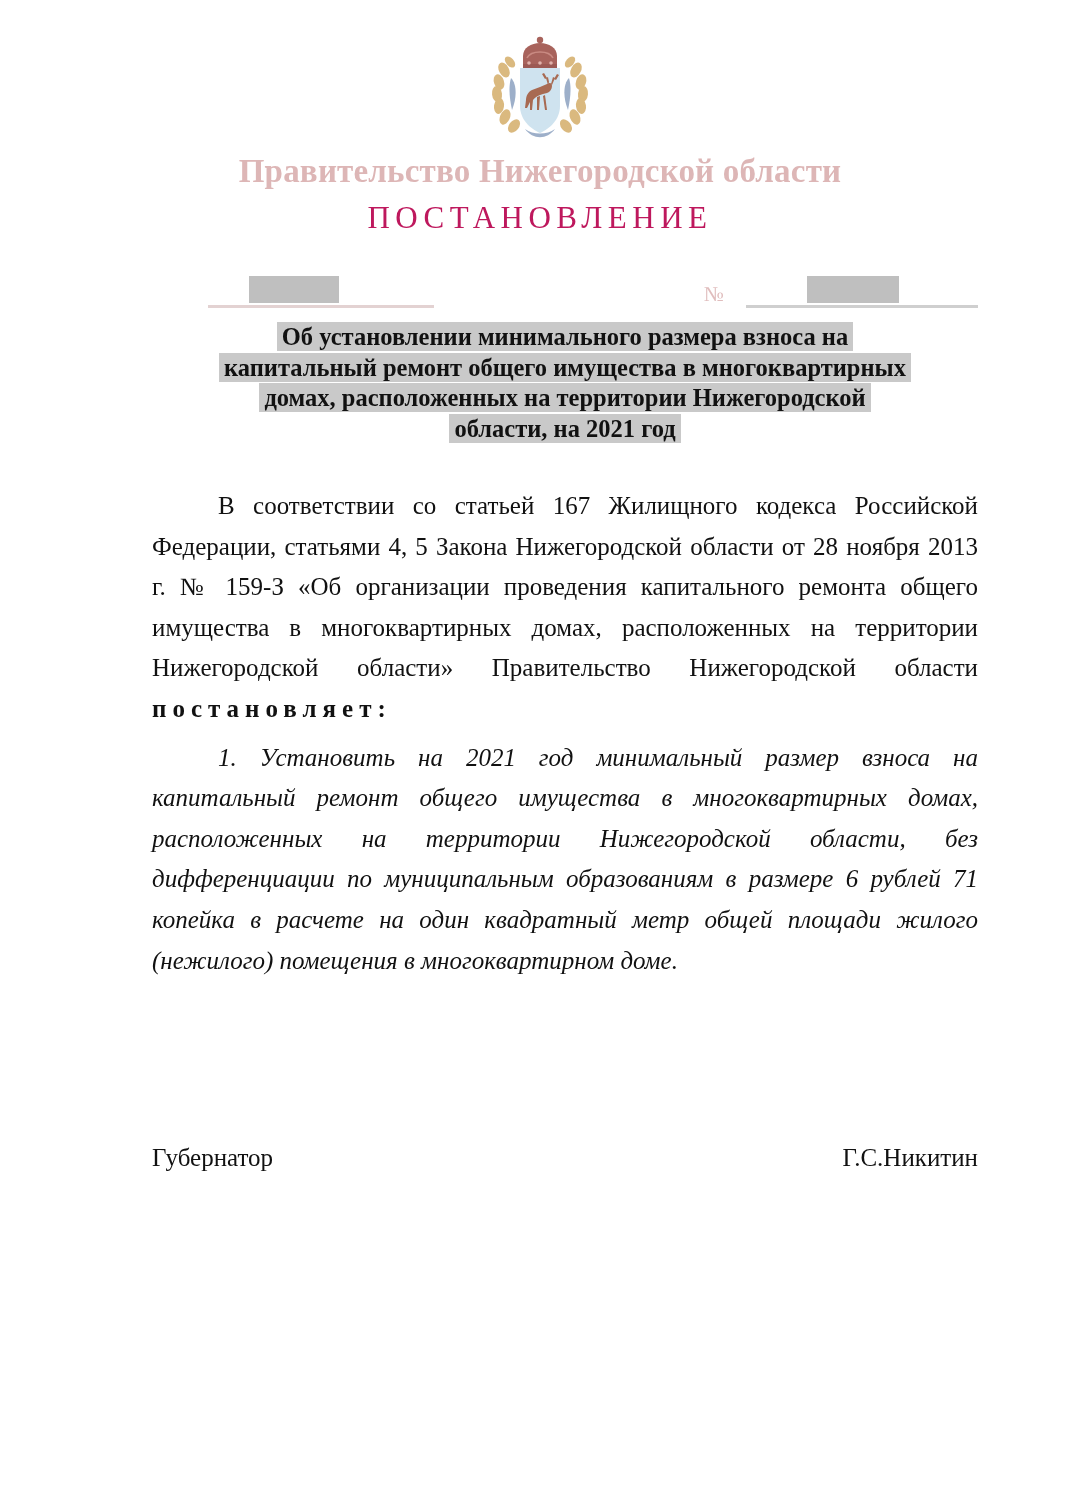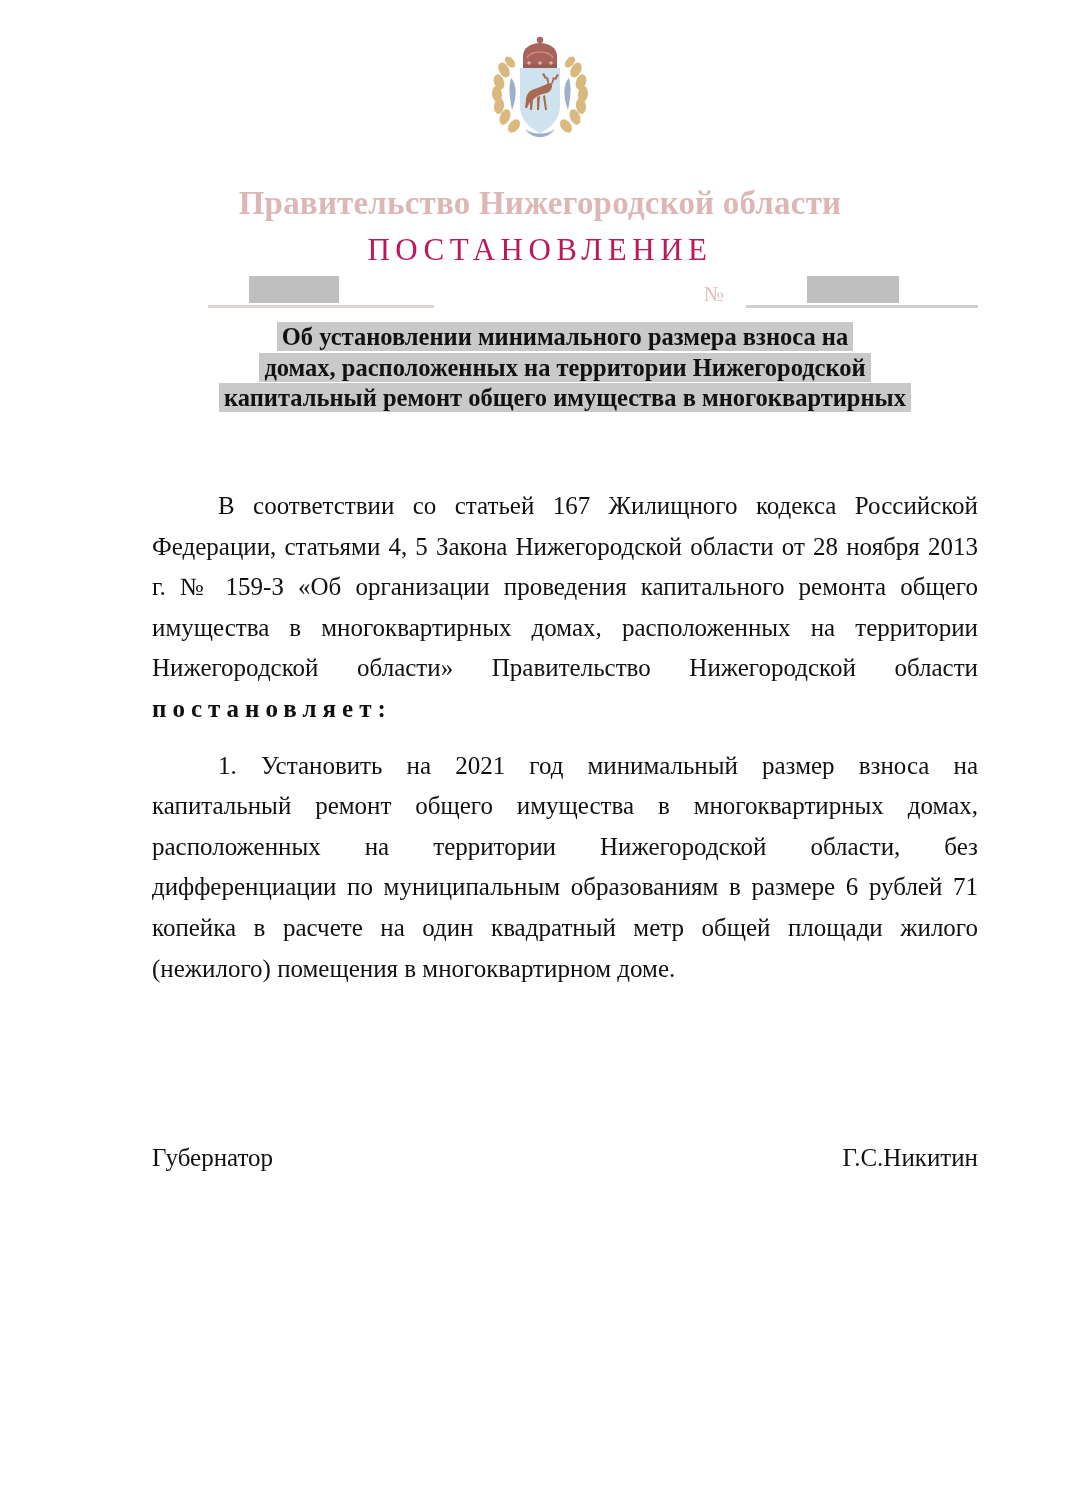--- a/index.html
+++ b/index.html
@@ -48,21 +48,20 @@
     top: 152px;
     text-align: center;
   }
   .org-title {
     font-size: 33px;
     font-weight: bold;
     color: #ddb6b6;
     letter-spacing: 0.2px;
     line-height: 1.18;
     white-space: nowrap;
-    margin-top: 32px;
   }
   .doc-kind {
     margin-top: 9px;
     font-size: 31px;
     font-weight: normal;
     color: #be185d;
     letter-spacing: 5.5px;
     line-height: 1.18;
     white-space: nowrap;
   }
@@ -155,21 +154,22 @@
   .para {
     text-align: justify;
     text-justify: inter-word;
     font-size: 25px;
     line-height: 40.6px;
     margin: 0;
     text-indent: 66px;
     hyphens: none;
   }
   .para + .para {
-    margin-top: 16px;
+    margin-top: 8px;
+    font-style: italic;
   }
   .para-last-flush {
     text-align-last: left;
   }
   .spaced-bold {
     font-weight: bold;
     letter-spacing: 6px;
   }
 
   
@@ -258,22 +258,23 @@
     </div>
     <div class="meta-field number">
       <span class="no-sign">№</span>
       <div class="redaction"></div>
       <div class="meta-rule"></div>
     </div>
   </div>
 
   <div class="doc-title">
     <span class="tline"><span>Об установлении минимального размера взноса на</span></span>
+    <span class="tline"><span>капитальный ремонт общего имущества в многоквартирных</span></span>
     <span class="tline"><span>домах, расположенных на территории Нижегородской</span></span>
-    <span class="tline"><span>капитальный ремонт общего имущества в многоквартирных</span></span>
+    <span class="tline"><span>области, на 2021 год</span></span>
   </div>
 
   <div class="body-text">
     <p class="para para-last-flush"><span>В соответствии со статьей 167 Жилищного кодекса Российской Федерации, статьями 4, 5 Закона Нижегородской области от 28 ноября 2013 г. № 159-З «Об организации проведения капитального ремонта общего имущества в многоквартирных домах, расположенных на территории Нижегородской области» Правительство Нижегородской области </span><span class="spaced-bold">постановляет:</span></p>
     <p class="para para-last-flush">1. Установить на 2021 год минимальный размер взноса на капитальный ремонт общего имущества в многоквартирных домах, расположенных на территории Нижегородской области, без дифференциации по муниципальным образованиям в размере 6 рублей 71 копейка в расчете на один квадратный метр общей площади жилого (нежилого) помещения в многоквартирном доме.</p>
   </div>
 
   <div class="signature">
     <span class="sig-role">Губернатор</span>
     <span class="sig-name">Г.С.Никитин</span>

